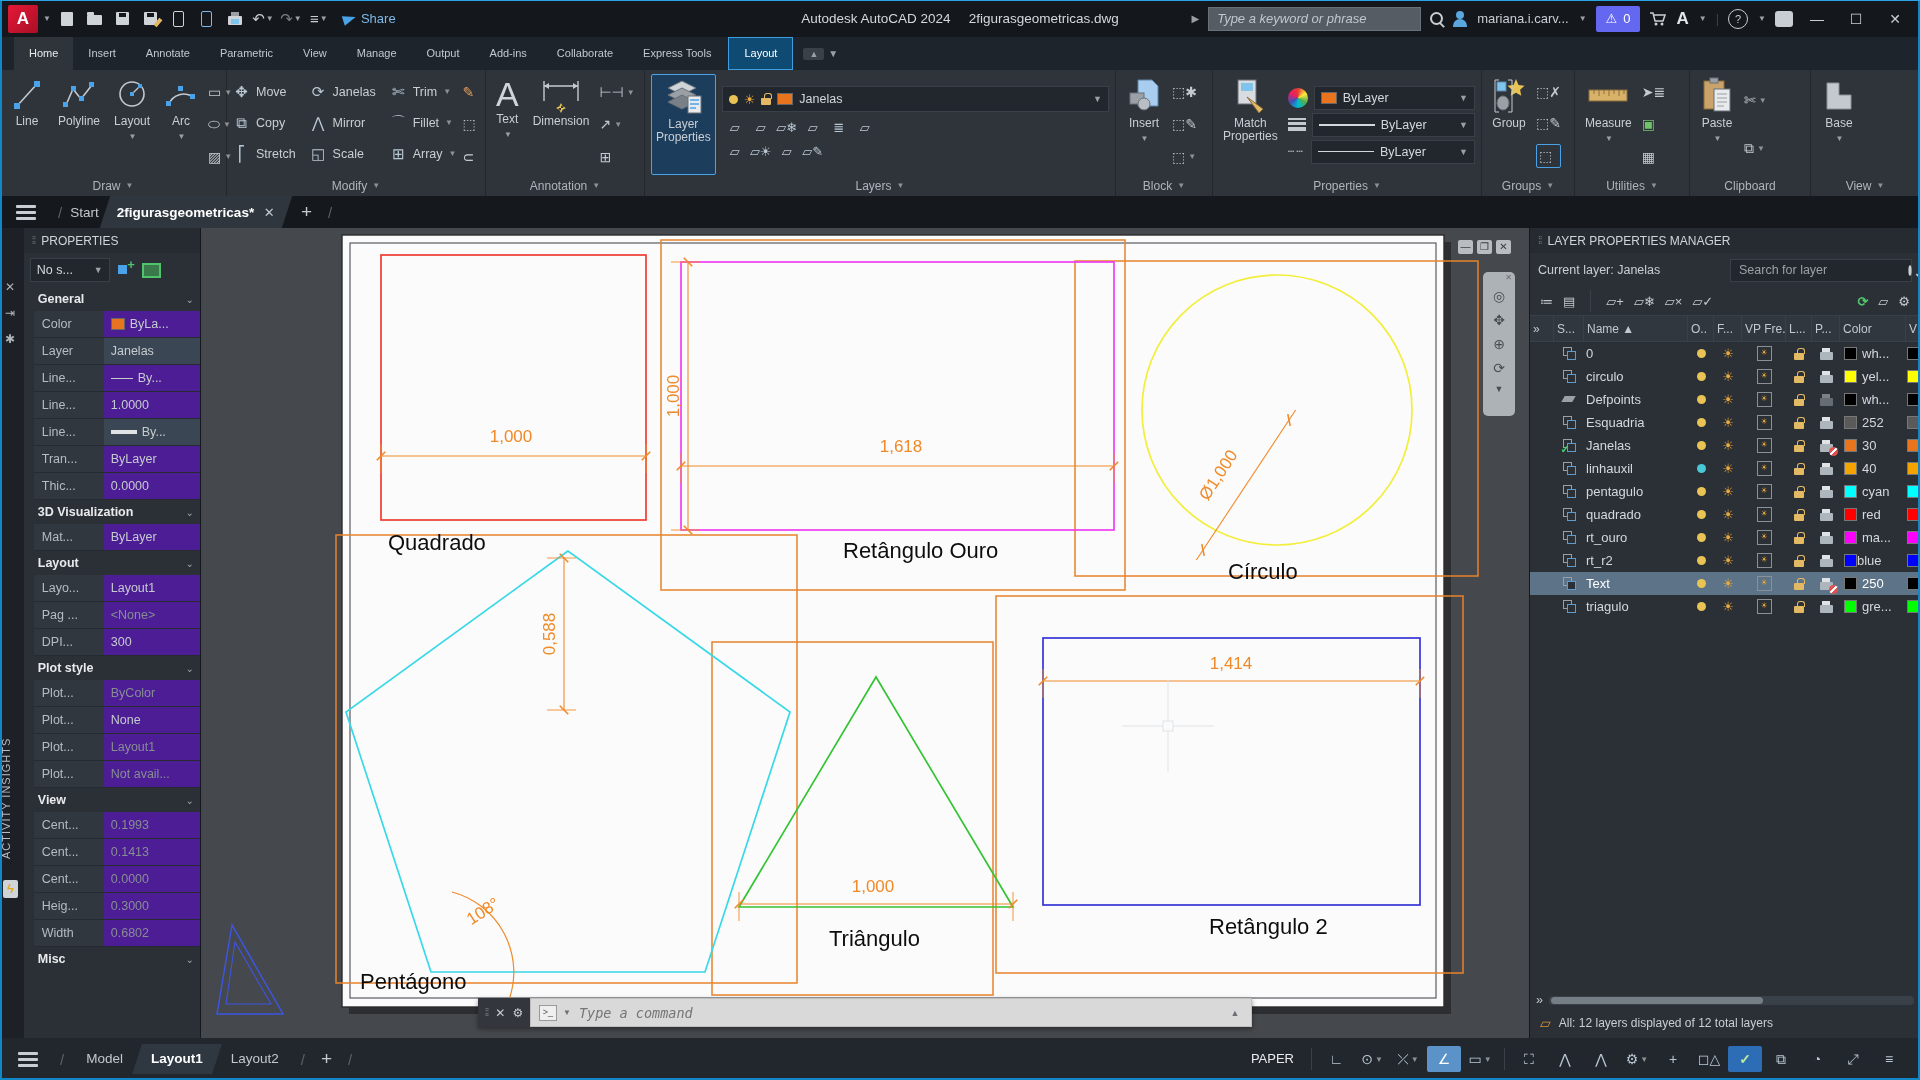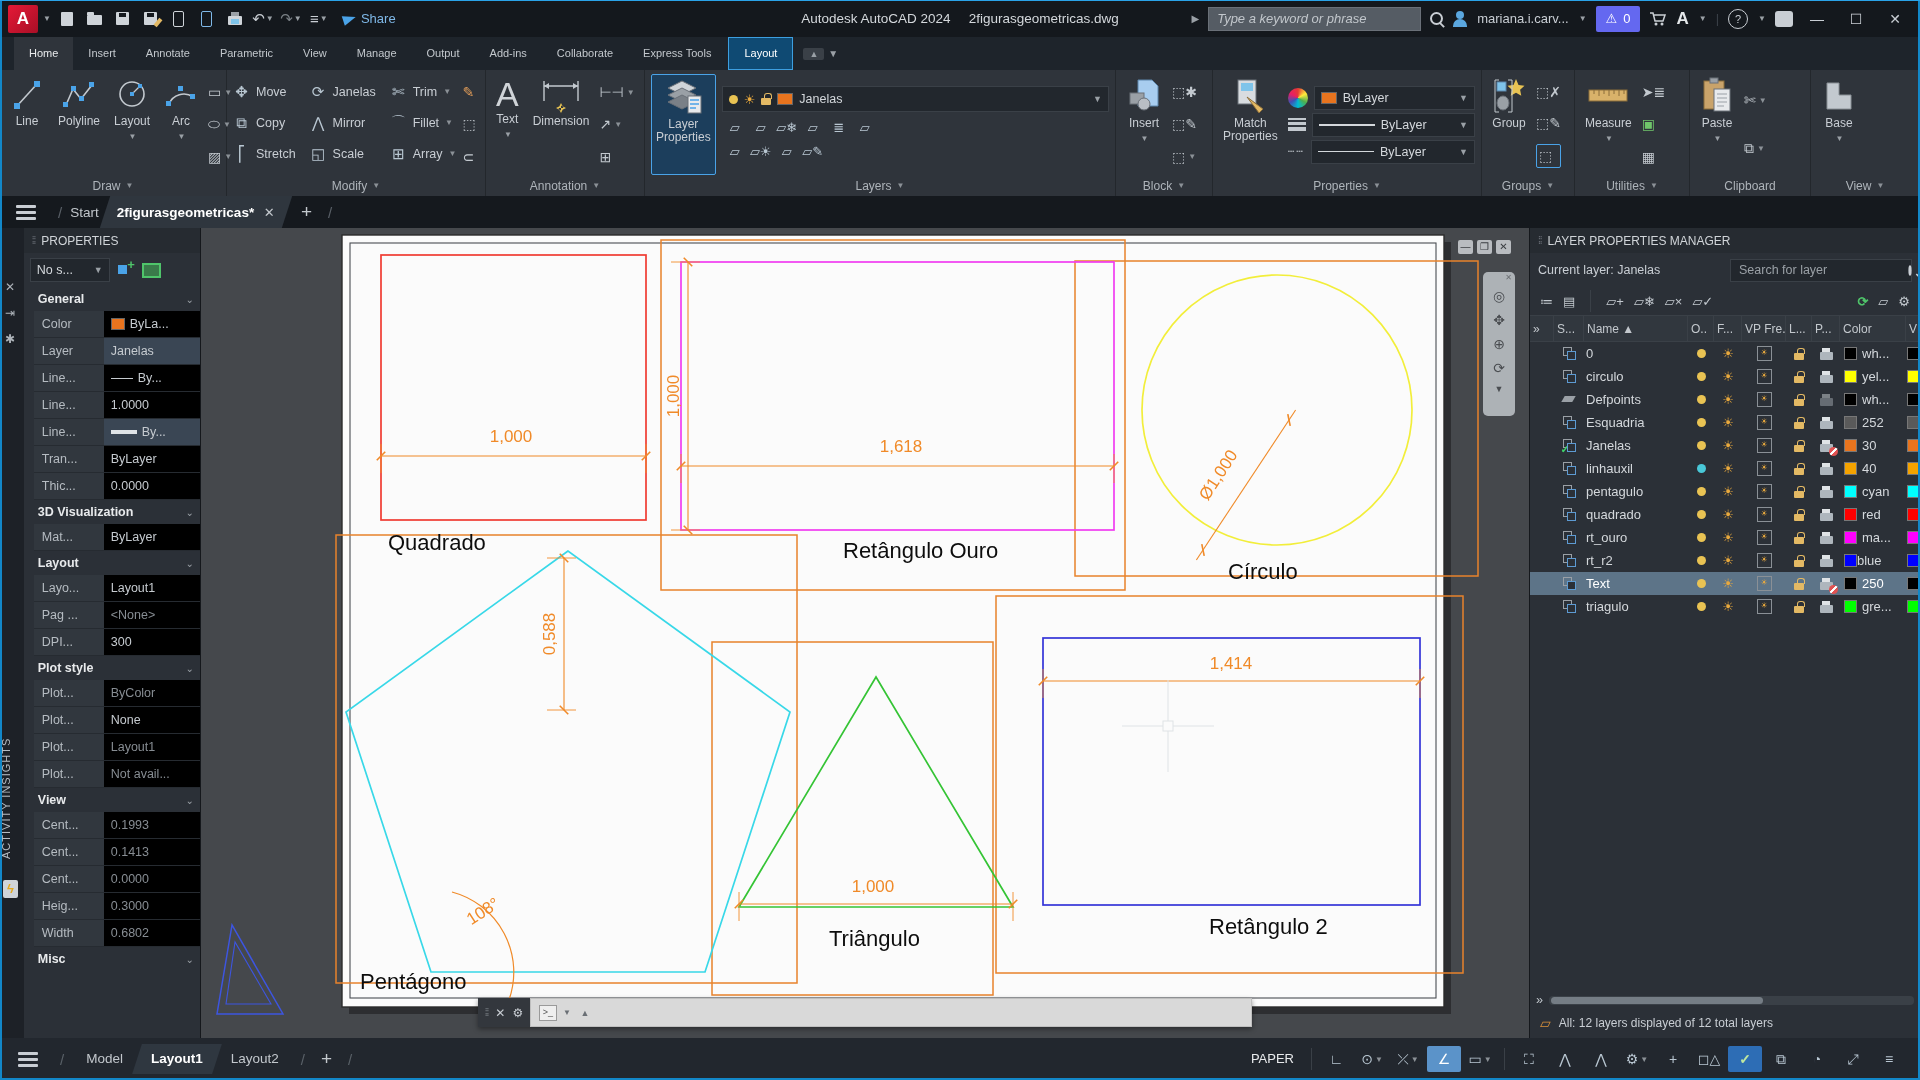--- a/index.html
+++ b/index.html
@@ -119,21 +119,21 @@
   .pselect .caret{margin-left:auto;font-size:9px;color:#9aa0a6;}
   .qs1{width:16px;height:16px;position:relative;}
   .qs1::before{content:'';position:absolute;left:0;top:3px;width:9px;height:9px;background:#4aa3e8;}
   .qs1::after{content:'+';position:absolute;right:-1px;top:-5px;color:#4fc46a;font-weight:bold;font-size:13px;}
   .qs2{width:15px;height:11px;border:2px solid #4fc46a;background:#3a7a4a;}
   #prop-body{flex:1;overflow:hidden;padding-left:10px;}
   .psec{height:24px;display:flex;align-items:center;color:#e8eaec;font-weight:bold;padding:0 6px 0 4px;background:#2b3037;gap:32px;}
   .psec i{margin-left:auto;font-style:normal;color:#9aa0a6;font-size:10px;font-weight:normal;}
   .prow{display:flex;height:26px;border-bottom:1px solid #262b31;}
   .pl{width:62px;background:#31373e;color:#b6bcc2;display:flex;align-items:center;padding-left:8px;}
-  .pv{flex:1;background:#000000;color:#c6cbd0;display:flex;align-items:center;padding-left:7px;gap:5px;}
+  .pv{flex:1;background:#4c1d95;color:#c6cbd0;display:flex;align-items:center;padding-left:7px;gap:5px;}
   .pv.dim{color:#878d93;}
   .pv.hl{background:#3a4654;}
   .pv .sw{width:12px;height:10px;border:1px solid #666;display:inline-block;}
   .pv .lt{width:22px;height:1px;background:#c6cbd0;display:inline-block;}
   .pv .lw{width:26px;height:4px;background:#dfe3e6;display:inline-block;}
 
   
   #canvas{width:1328px;height:810px;background:#45484c;position:relative;}
   #winbtns{position:absolute;right:18px;top:12px;display:flex;gap:4px;z-index:5;}
   .wb{width:15px;height:14px;background:#b9bcc0;color:#3a3d41;font-size:10px;line-height:14px;text-align:center;border-radius:2px;}
@@ -1274,20 +1274,21 @@
 
   <div id="cmdline">
     <div class="cmdgrip">
       <span class="dots">⁞⁞</span>
       <span>✕</span>
       <span>⚙</span>
     </div>
     <div class="cmdfield">
       <span class="cmdico">&gt;_</span>
       <span style="color:#6a6f75;font-size:8px;">▼</span>
+      <input class="cmdtext" placeholder="Type a command" style="">
       <span class="cmdup">▲</span>
     </div>
   </div>
 
   <div id="statusbar">
     <div class="ham" style="margin-left:18px;">
         <span></span>
         <span></span>
         <span></span>
       </div>

